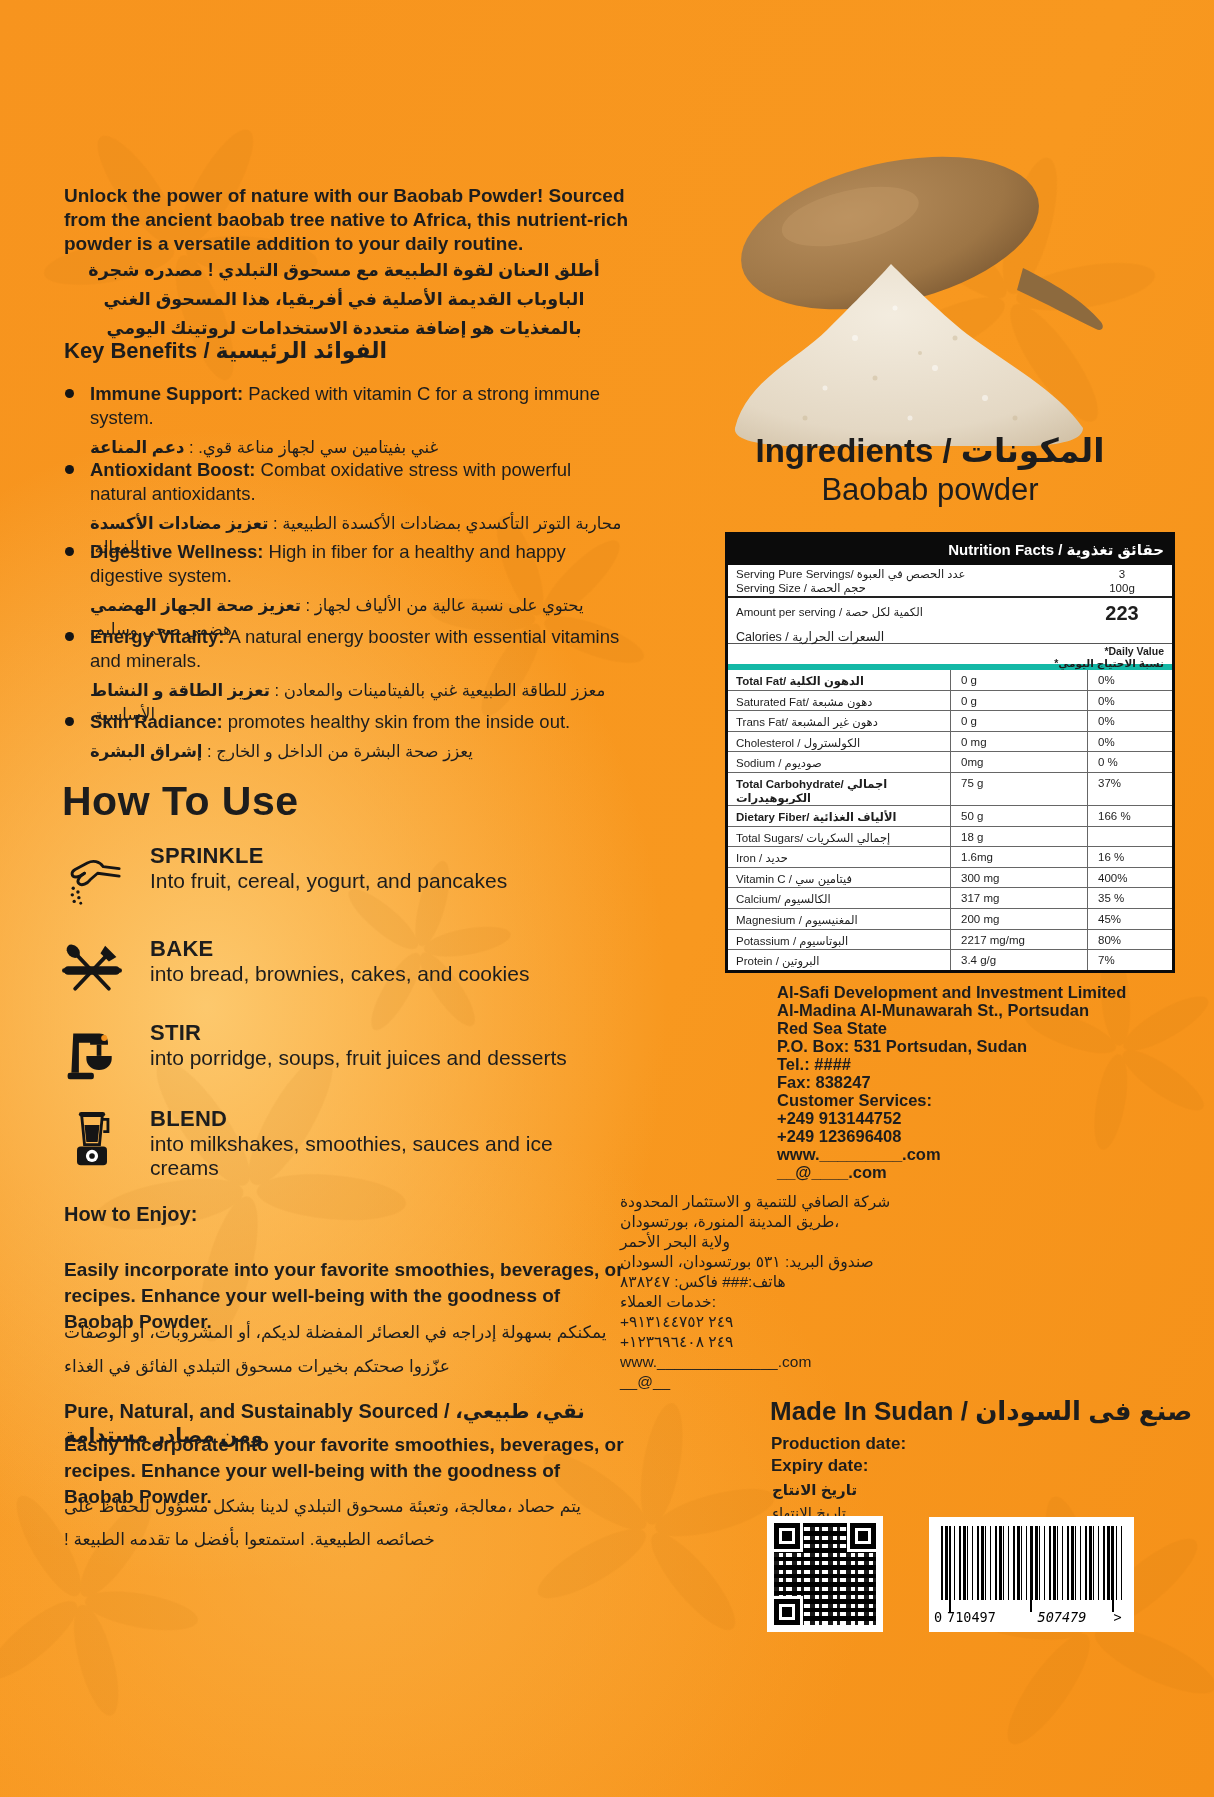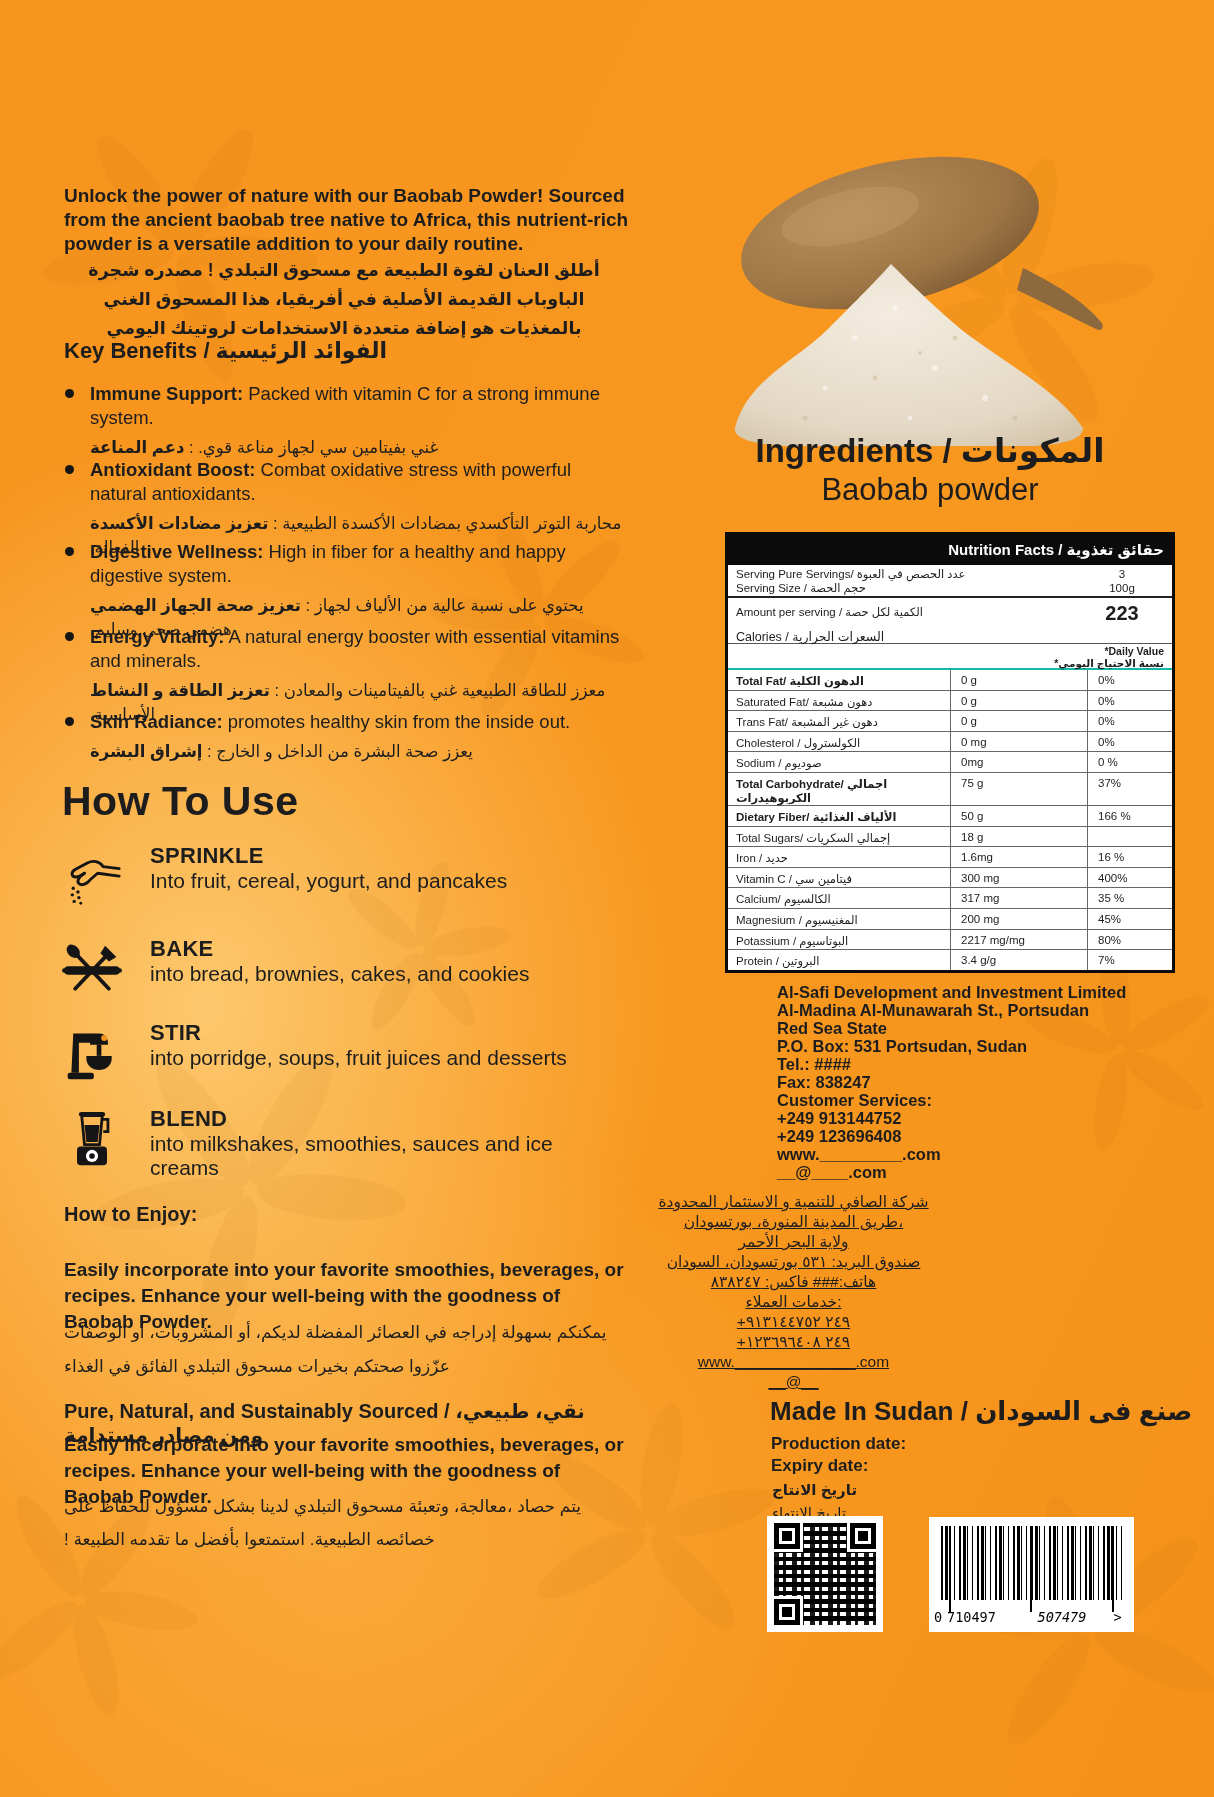--- a/index.html
+++ b/index.html
@@ -51,31 +51,31 @@
   .nt-header { height:30px; background:#0b0b0b; color:#fff; font-size:15px; font-weight:700; text-align:right; padding:6px 8px 0 0; }
   .nt-serving { height:33px; border-bottom:2px solid #222; padding:2px 0 0 8px; }
   .nt-sline { display:flex; font-size:11.5px; line-height:14px; }
   .nt-sline .lab { flex:1; }
   .nt-sline .val { width:100px; text-align:center; }
   .nt-amount { height:46px; border-bottom:1px solid #555; padding:4px 0 0 8px; }
   .nt-aline { display:flex; font-size:11.5px; }
   .nt-aline .lab { flex:1; padding-top:3px; }
   .nt-aline .val { width:100px; text-align:center; font-size:20px; font-weight:700; }
   .nt-calline { font-size:12.5px; margin-top:4px; }
-  .nt-dv { height:26px; border-bottom:2px solid #14b8a6; text-align:right; padding:1px 8px 0 0; font-size:10.5px; font-weight:700; line-height:12px; }
+  .nt-dv { height:26px; border-bottom:6px solid #14b8a6; text-align:right; padding:1px 8px 0 0; font-size:10.5px; font-weight:700; line-height:12px; }
   .nt-rows { flex:1; display:flex; flex-direction:column; }
   .nt-row { flex:1; display:flex; border-bottom:1px solid #666; font-size:11.5px; }
   .nt-row:last-child { border-bottom:none; }
   .nt-row .c1 { flex:1; padding:4px 4px 0 8px; }
   .nt-row .c2 { width:137px; border-left:1px solid #666; padding:4px 0 0 10px; }
   .nt-row .c3 { width:85px; border-left:1px solid #666; padding:4px 0 0 10px; }
   .nt-row.nb .c1 { font-weight:700; }
 
   .company-en { left:777px; top:983px; width:400px; font-size:16.5px; font-weight:700; line-height:18px; }
-  .company-ar { left:620px; top:1192px; width:347px; font-size:15.5px; line-height:20px; text-align:center;text-decoration:underline; }
+  .company-ar { left:620px; top:1192px; width:347px; font-size:15.5px; line-height:20px; text-align:left; }
   .company-ar .rtl { direction:rtl; }
   .company-ar .ltr { direction:ltr; }
   .madein-heading { left:770px; top:1396px; width:430px; font-size:26px; font-weight:800; }
   .prod-label { left:771px; top:1434px; font-size:17px; font-weight:700; }
   .exp-label { left:771px; top:1456px; font-size:17px; font-weight:700; }
   .prod-ar { left:772px; top:1481px; font-size:15px; font-weight:600; direction:rtl; }
   .exp-ar { left:772px; top:1504px; font-size:15px; font-weight:400; direction:rtl; }
 
   .qr { left:767px; top:1516px; width:116px; height:116px; background:#fff; padding:7px; }
   .qr-inner { position:relative; width:100%; height:100%;

